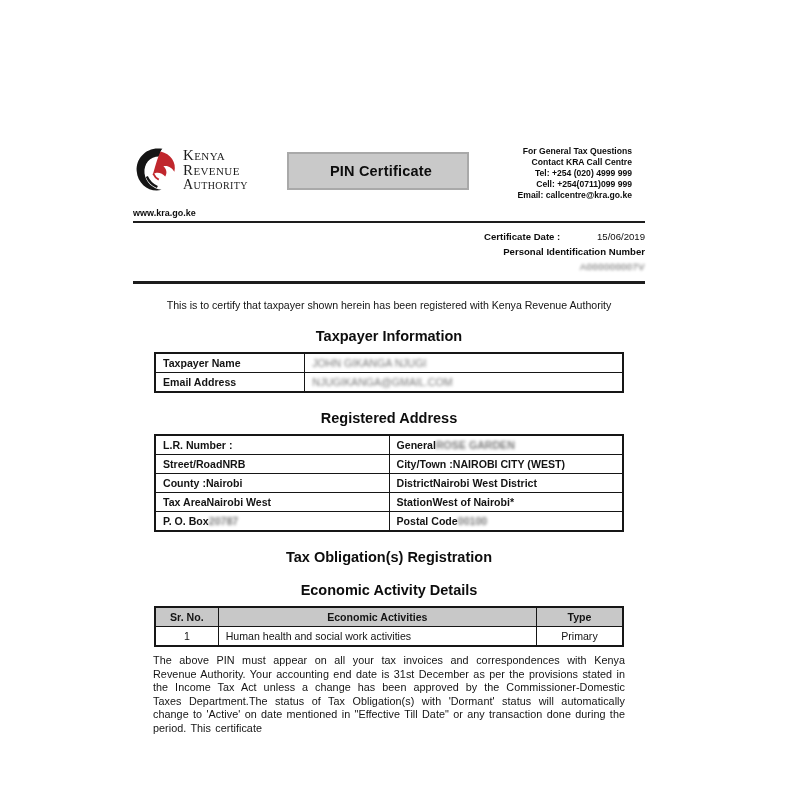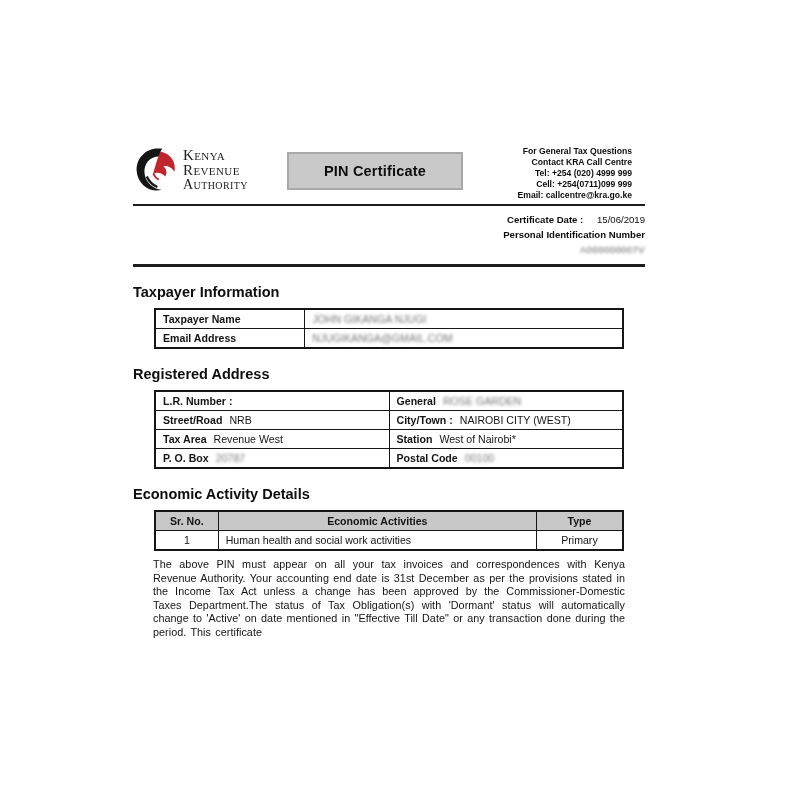--- a/index.html
+++ b/index.html
@@ -9,46 +9,46 @@
 
   
   .hdr{display:flex;align-items:flex-start;}
   .logo-wrap{width:150px;display:flex;align-items:center;}
   .lion{width:46px;height:48px;flex:0 0 auto;}
   .org-name{margin-left:4px;font-family:"Liberation Serif", serif;font-variant:small-caps;
             line-height:1.02;color:#1c1c1c;letter-spacing:.4px;}
   .org-name .l1{font-size:15px;}
   .org-name .l2{font-size:14px;}
   .title-box{margin-left:4px;margin-top:6px;width:172px;height:34px;background:#c9c9c9;
-             border:2px solid #a9a9a9;display:flex;align-items:center;justify-content:center;}
+             border:2px solid #a9a9a9;display:flex;align-items:center;justify-content:center;padding-left:6px;}
   .title-box span{font-weight:bold;font-size:14.5px;color:#0d0d0d;letter-spacing:.2px;}
   .contact{margin-left:auto;width:158px;padding-right:13px;text-align:right;
            font-size:8.6px;font-weight:bold;line-height:11px;color:#0d0d0d;}
   .website{margin-top:7px;font-size:9px;font-weight:bold;color:#0d0d0d;}
   .rule{height:2px;background:#1d1d1d;margin-top:3px;}
   .rule.thick{height:3px;margin-top:7px;}
 
   
   .meta{margin-top:6px;text-align:right;}
   .meta .line{font-size:9.6px;line-height:15px;color:#0d0d0d;}
   .meta .lbl{font-weight:bold;}
-  .meta .val{font-weight:normal;margin-left:11px;text-align:right;}
+  .meta .val{font-weight:normal;margin-left:34px;text-align:right;}
   .redacted{filter:blur(1.6px);opacity:.72;color:#444;}
   .meta .pin{font-size:9.4px;letter-spacing:.5px;}
 
   .certify{margin-top:15px;text-align:center;font-size:10.6px;color:#141414;}
 
   
-  .sec-title{margin:17px auto 8px;font-size:14.5px;font-weight:bold;color:#0d0d0d;}
+  .sec-title{margin:17px auto 8px;text-align:center;font-size:14.5px;font-weight:bold;color:#0d0d0d;}
   table{width:470px;margin:0 auto;border-collapse:collapse;table-layout:fixed;
         font-size:10.6px;color:#141414;border:2px solid #161616;}
   td,th{border:1.5px solid #161616;padding:2.5px 7px;height:13px;overflow:hidden;white-space:nowrap;}
   th{background:#c8c8c8;font-weight:bold;text-align:center;}
   .b{font-weight:bold;}
-  .vgap{margin-left:7px;font-weight:normal;}
+  .vgap{font-weight:bold;}
   .ctr{text-align:center;}
 
   
   .footnote{width:472px;margin:7px auto 16px;font-size:10.8px;line-height:1.26;
             text-align:justify;color:#141414;letter-spacing:.05px;word-spacing:1.2px;}
 </style>
 </head>
 <body>
 
 <div class="page">
@@ -74,33 +74,35 @@
 
       <div class="contact">
         <div>For General Tax Questions</div>
         <div>Contact KRA Call Centre</div>
         <div>Tel: +254 (020) 4999 999</div>
         <div>Cell: +254(0711)099 999</div>
         <div>Email: callcentre@kra.go.ke</div>
       </div>
     </div>
 
+    <div class="website">www.kra.go.ke</div>
     <div class="rule"></div>
 
     <div class="meta">
       <div class="line">
         <span class="lbl">Certificate Date :</span>
         <span class="val">15/06/2019</span>
       </div>
       <div class="line lbl">Personal Identification Number</div>
       <div class="line pin redacted">A000000007V</div>
     </div>
 
     <div class="rule thick"></div>
 
+    <div class="certify">This is to certify that taxpayer shown herein has been registered with Kenya Revenue Authority</div>
 
     <div class="sec-title">Taxpayer Information</div>
     <table>
       <colgroup>
           <col style="width:32%">
           <col style="width:68%">
         </colgroup>
       <tbody>
           <tr>
         <td class="b">Taxpayer Name</td>
@@ -122,30 +124,35 @@
       <tbody>
           <tr>
         <td><span class="b">L.R. Number :</span><span class="vgap"></span></td>
         <td><span class="b">General</span><span class="vgap redacted">ROSE GARDEN</span></td>
       </tr>
       <tr>
         <td><span class="b">Street/Road</span><span class="vgap">NRB</span></td>
         <td><span class="b">City/Town :</span><span class="vgap">NAIROBI CITY (WEST)</span></td>
       </tr>
       <tr>
-        <td><span class="b">Tax Area</span><span class="vgap">Revenue West</span></td>
+        <td><span class="b">County :</span><span class="vgap">Nairobi</span></td>
+        <td><span class="b">District</span><span class="vgap">Nairobi West District</span></td>
+      </tr>
+      <tr>
+        <td><span class="b">Tax Area</span><span class="vgap">Nairobi West</span></td>
         <td><span class="b">Station</span><span class="vgap">West of Nairobi*</span></td>
       </tr>
       <tr>
         <td><span class="b">P. O. Box</span><span class="vgap redacted">20787</span></td>
         <td><span class="b">Postal Code</span><span class="vgap redacted">00100</span></td>
       </tr>
     </tbody>
       </table>
 
+    <div class="sec-title">Tax Obligation(s) Registration</div>
 
     <div class="sec-title">Economic Activity Details</div>
     <table>
       <colgroup>
           <col style="width:13.5%">
           <col style="width:68%">
           <col style="width:18.5%">
         </colgroup>
       <tbody>
           <tr>

